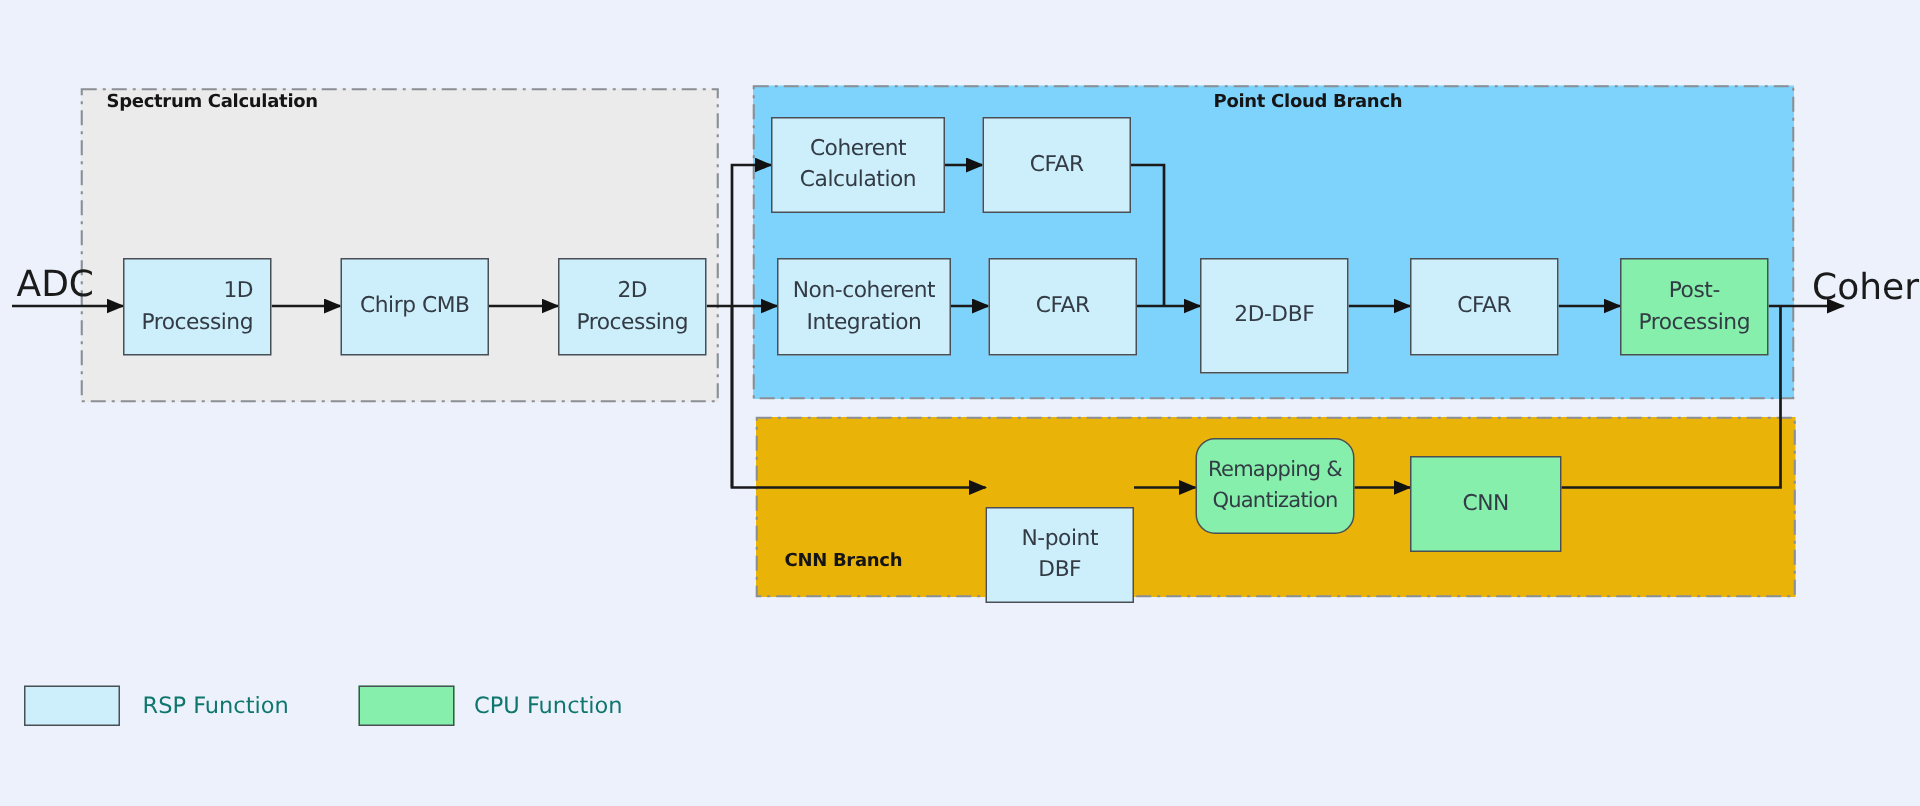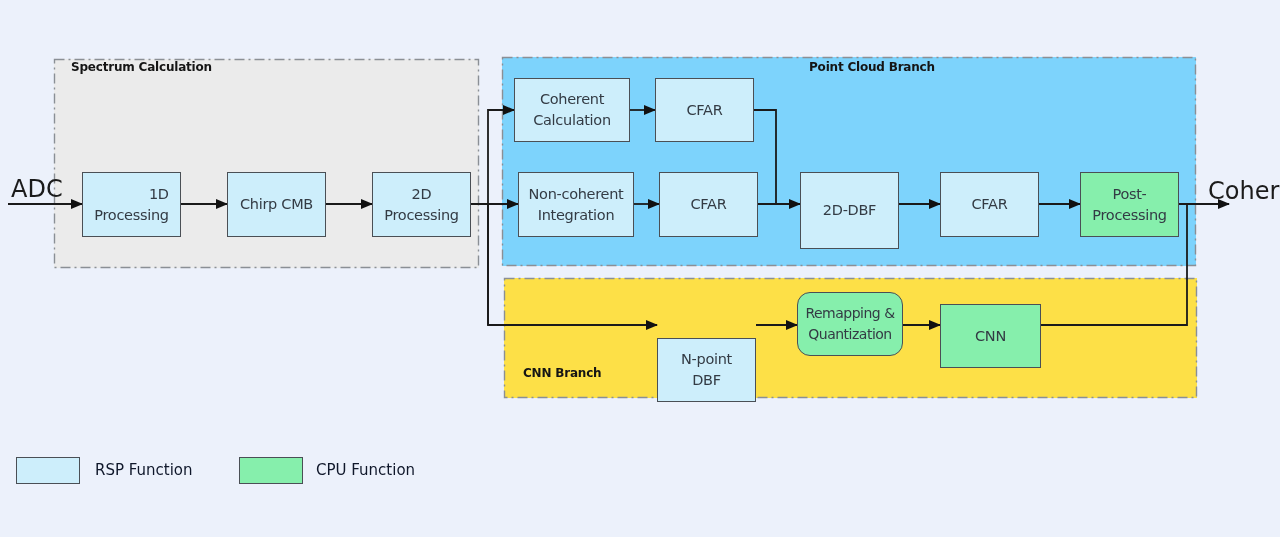--- a/index.html
+++ b/index.html
@@ -22,40 +22,40 @@
       border: 1.6px solid #4a4f55;
       display: flex; align-items: center; justify-content: center;
       text-align: center; font-size: 14.5px; line-height: 21px; color: #333b44;
       white-space: pre-line; letter-spacing: -0.3px;
     }
     .rsp { background: #cdeefb; }
     .cpu { background: #86efac; }
     svg#wires { position: absolute; left: 0; top: 0; }
     .io-label { position: absolute; font-size: 24px; color: #1b1b1b; }
     .legend-swatch { position: absolute; box-sizing: border-box; border: 1.6px solid #4a4f55; width: 64px; height: 27px; }
-    .legend-label { position: absolute; font-size: 15px; color: #0f172a; }
+    .legend-label { position: absolute; font-size: 15px; color: #0f766e; }
   </style>
 </head>
 <body>
 
 <div class="region" style="left:54px; top:59px; width:425px; height:209px; background:#ebebeb;">
   <svg class="border" width="425" height="209">
     <rect x="0.5" y="0.5" width="424" height="208" fill="none" stroke="#8a8f95" stroke-width="1.4" stroke-dasharray="10,4,2,4"></rect>
   </svg>
   <div class="region-title" style="left:17px; top:1px;">Spectrum Calculation</div>
 </div>
 
 <div class="region" style="left:502px; top:57px; width:694px; height:209px; background:#7dd3fc;">
   <svg class="border" width="694" height="209">
     <rect x="0.5" y="0.5" width="693" height="208" fill="none" stroke="#8a8f95" stroke-width="1.4" stroke-dasharray="10,4,2,4"></rect>
   </svg>
   <div class="region-title" style="left:307px; top:3px;">Point Cloud Branch</div>
 </div>
 
-<div class="region" style="left:504px; top:278px; width:693px; height:120px; background:#fde047;">
+<div class="region" style="left:504px; top:278px; width:693px; height:120px; background:#eab308;">
   <svg class="border" width="693" height="120">
     <rect x="0.5" y="0.5" width="692" height="119" fill="none" stroke="#8a8f95" stroke-width="1.4" stroke-dasharray="10,4,2,4"></rect>
   </svg>
   <div class="region-title" style="left:19px; top:88px;">CNN Branch</div>
 </div>
 
 <svg id="wires" width="1280" height="537">
   <defs>
     <marker id="arr" markerWidth="12" markerHeight="10" refX="11" refY="5" orient="auto" markerUnits="userSpaceOnUse">
       <path d="M0,0 L12,5 L0,10 z" fill="#111"></path>

